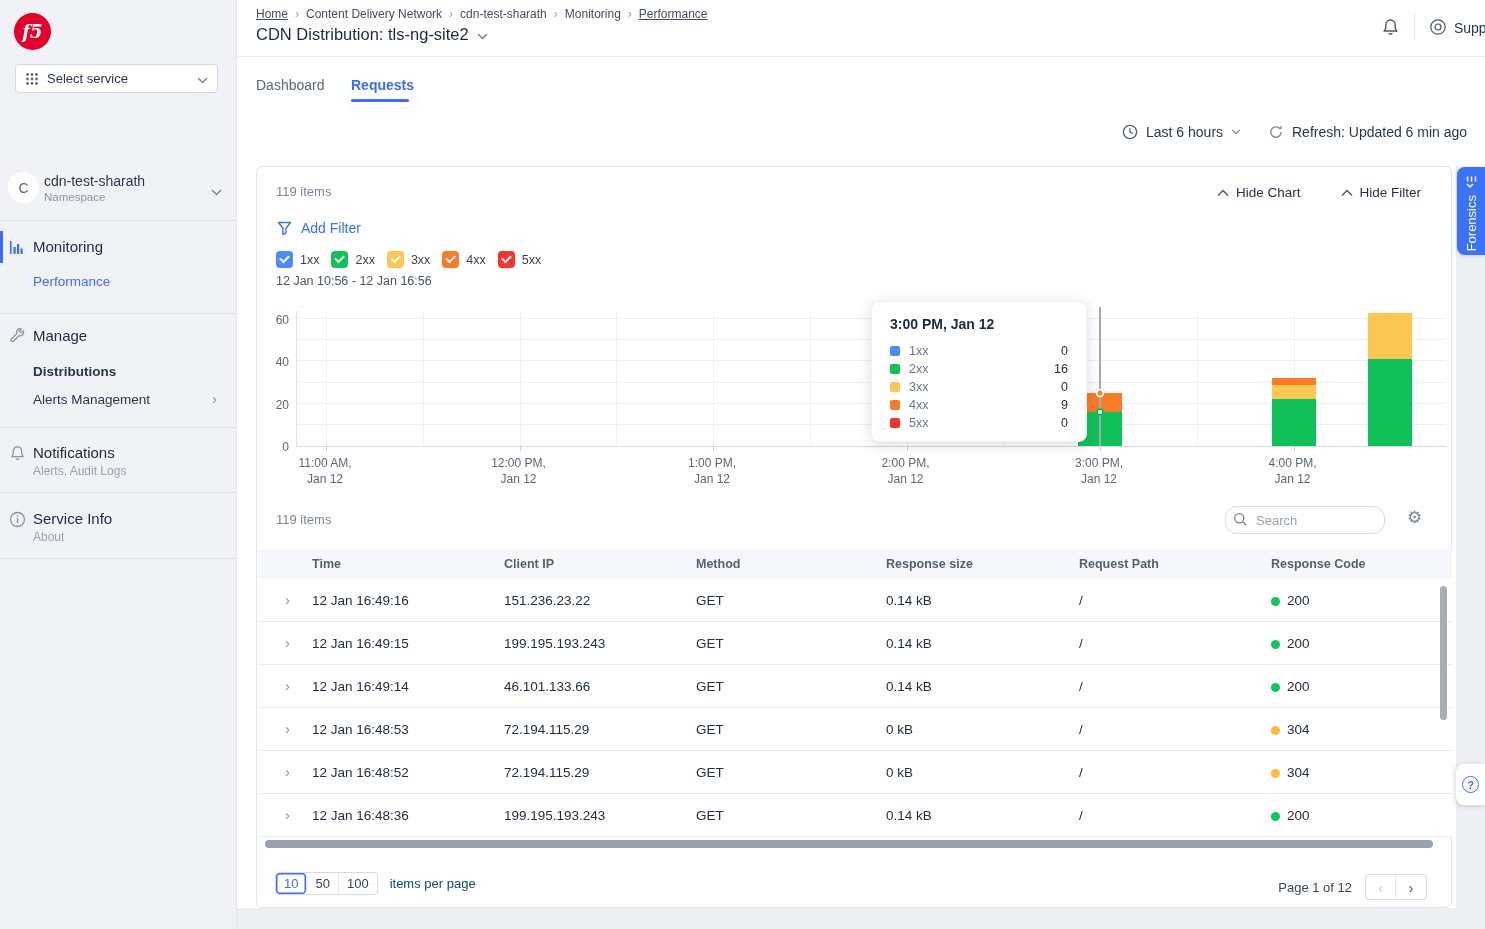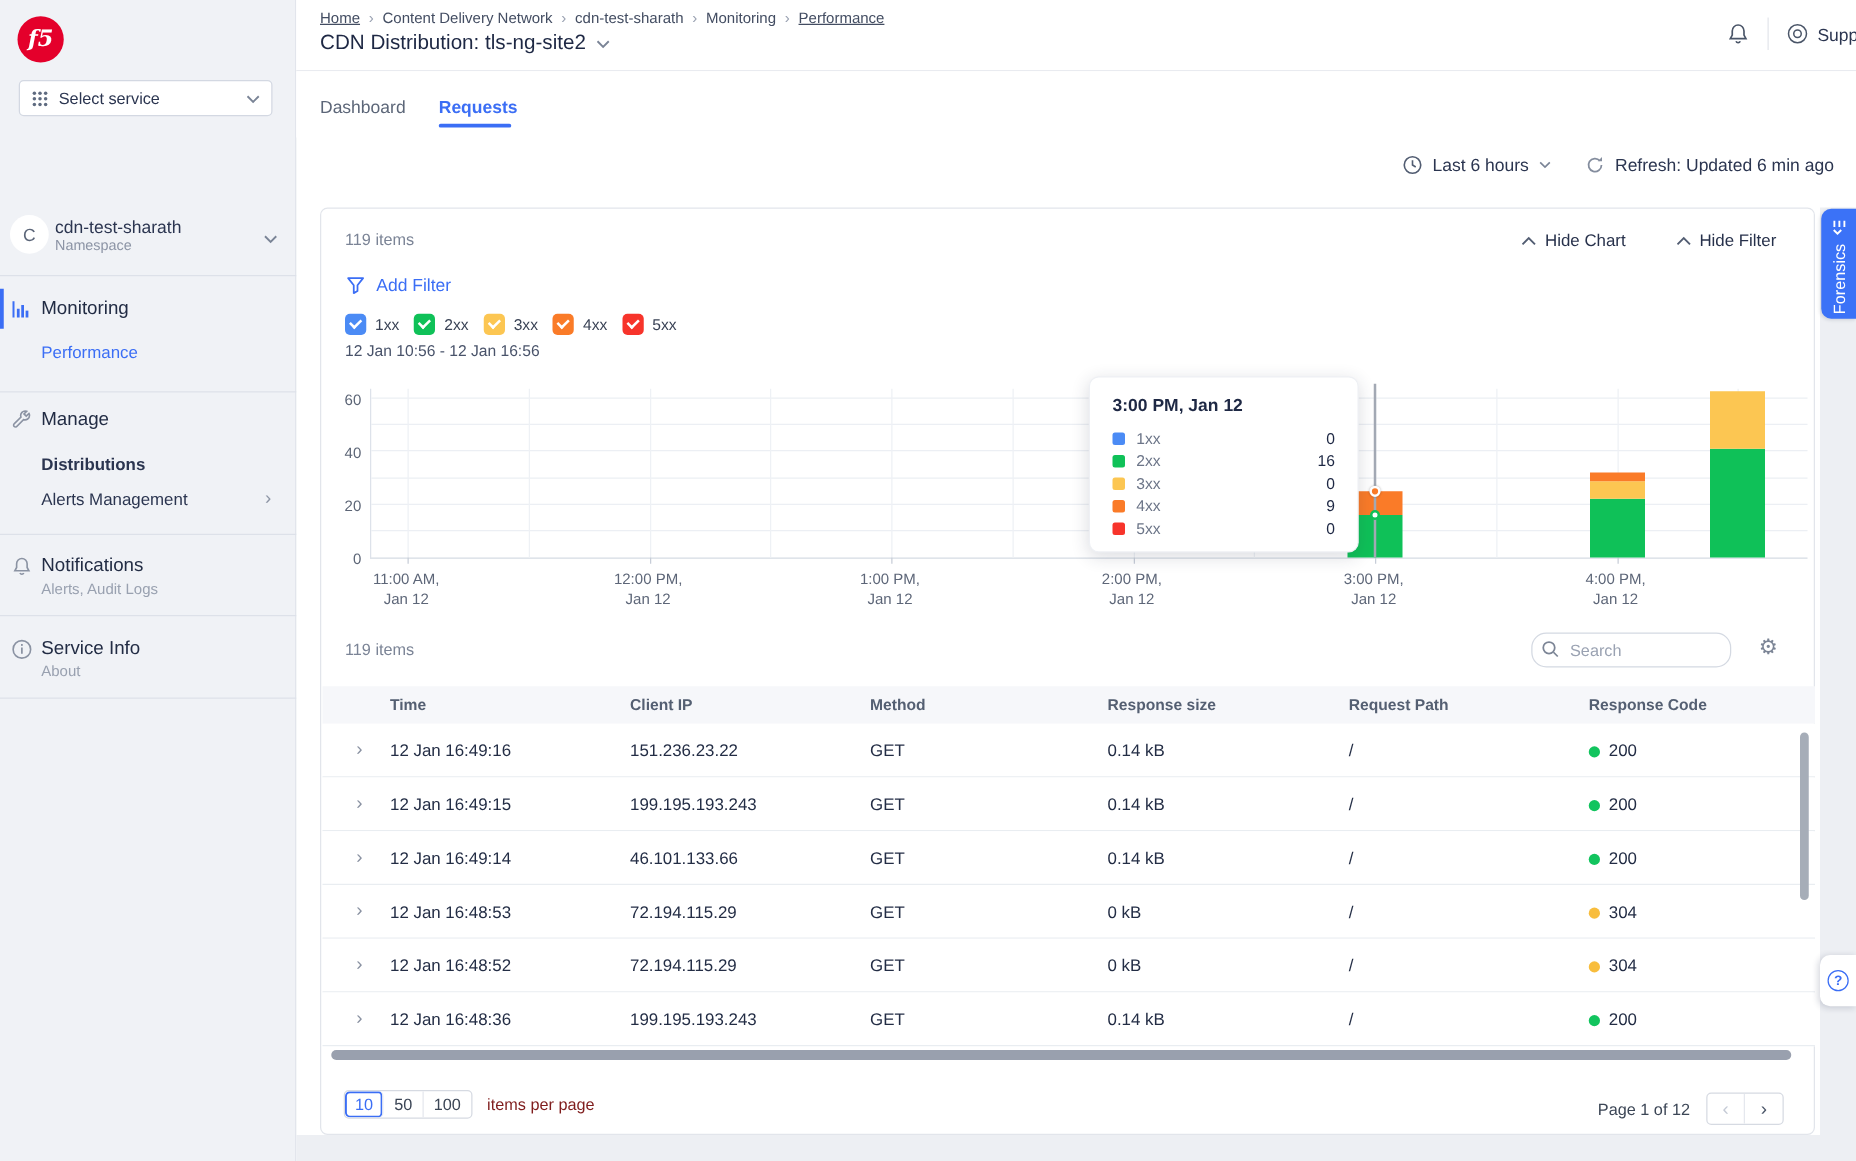--- a/index.html
+++ b/index.html
@@ -101,21 +101,21 @@
   .c-time { left:54px; } .c-ip { left:246px; } .c-method { left:438px; } .c-size { left:628px; } .c-path { left:821px; } .c-code { left:1013px; }
   .vscroll { position:absolute; left:1183px; top:419px; width:7px; height:134px; background:#a6adb8; border-radius:4px; }
   .hscroll { position:absolute; left:8px; top:673px; width:1168px; height:8px; background:#99a0ae; border-radius:4px; }
 
   
   .pager-left { position:absolute; left:18px; top:705px; display:flex; align-items:center; gap:12px; }
   .ipp-group { display:flex; border:1px solid #d6dae2; border-radius:4px; background:#fff; overflow:hidden; }
   .ipp-opt { min-width:29px; padding:3px 8px; text-align:center; font-size:13px; color:#3c4656; border-right:1px solid #e5e8ee; cursor:pointer; }
   .ipp-opt:last-child { border-right:none; }
   .ipp-opt.sel { box-shadow:inset 0 0 0 1.5px #3b6ef5; border-radius:4px; color:#3b6ef5; }
-  .ipp-label { font-size:13px; color:#7f1d1d; }
+  .ipp-label { font-size:13px; color:#0c4a6e; }
   .pager-right { position:absolute; right:24px; top:707px; display:flex; align-items:center; gap:13px; }
   .page-of { font-size:13px; color:#3c4656; }
   .pg-group { display:flex; border:1px solid #d6dae2; border-radius:4px; overflow:hidden; background:#fff; }
   .pg-btn { width:30px; height:24px; display:flex; align-items:center; justify-content:center; font-size:15px; cursor:pointer; }
   .pg-btn.prev { color:#c5cbd6; border-right:1px solid #e5e8ee; }
   .pg-btn.next { color:#4a5568; }
 
   
   .right-rail { position:absolute; left:1456px; top:166px; width:29px; height:763px; background:#edeff3; }
   .bottom-strip { position:absolute; left:237px; top:908px; width:1248px; height:21px; background:#edeff3; }

